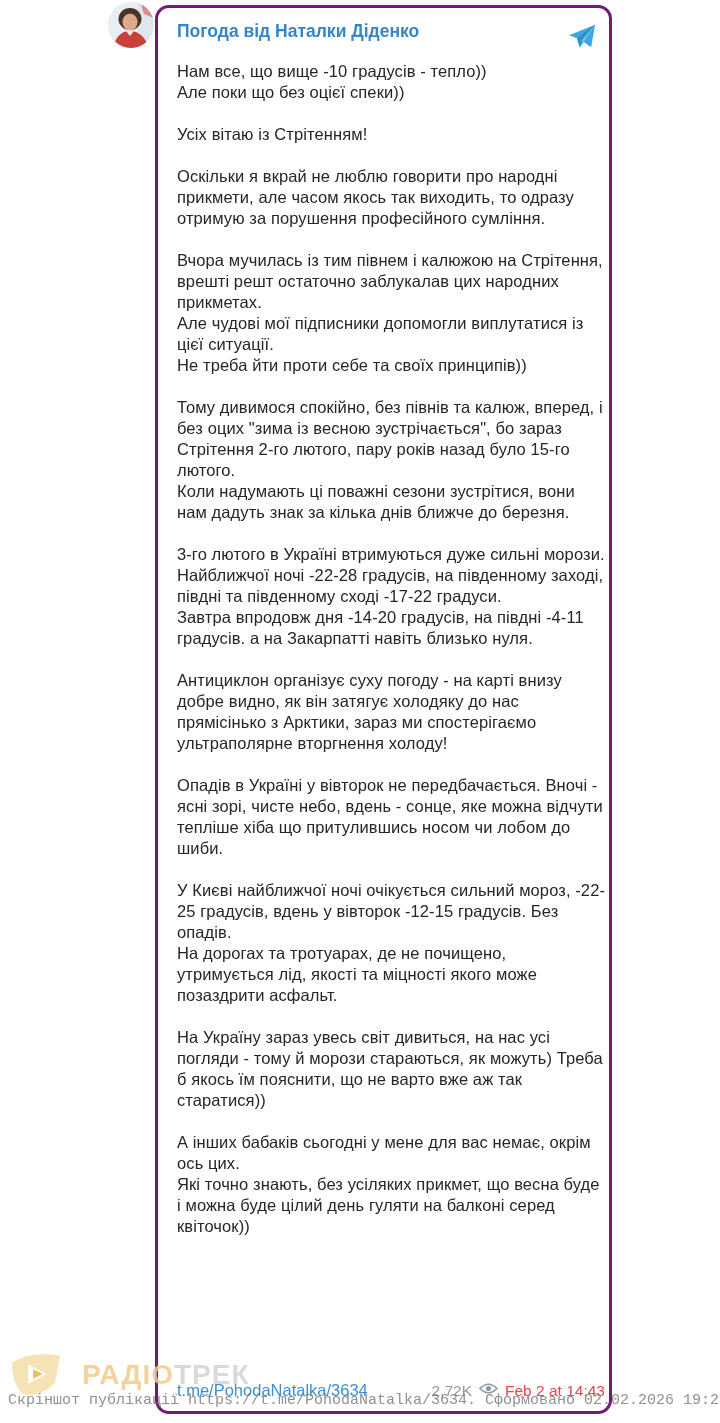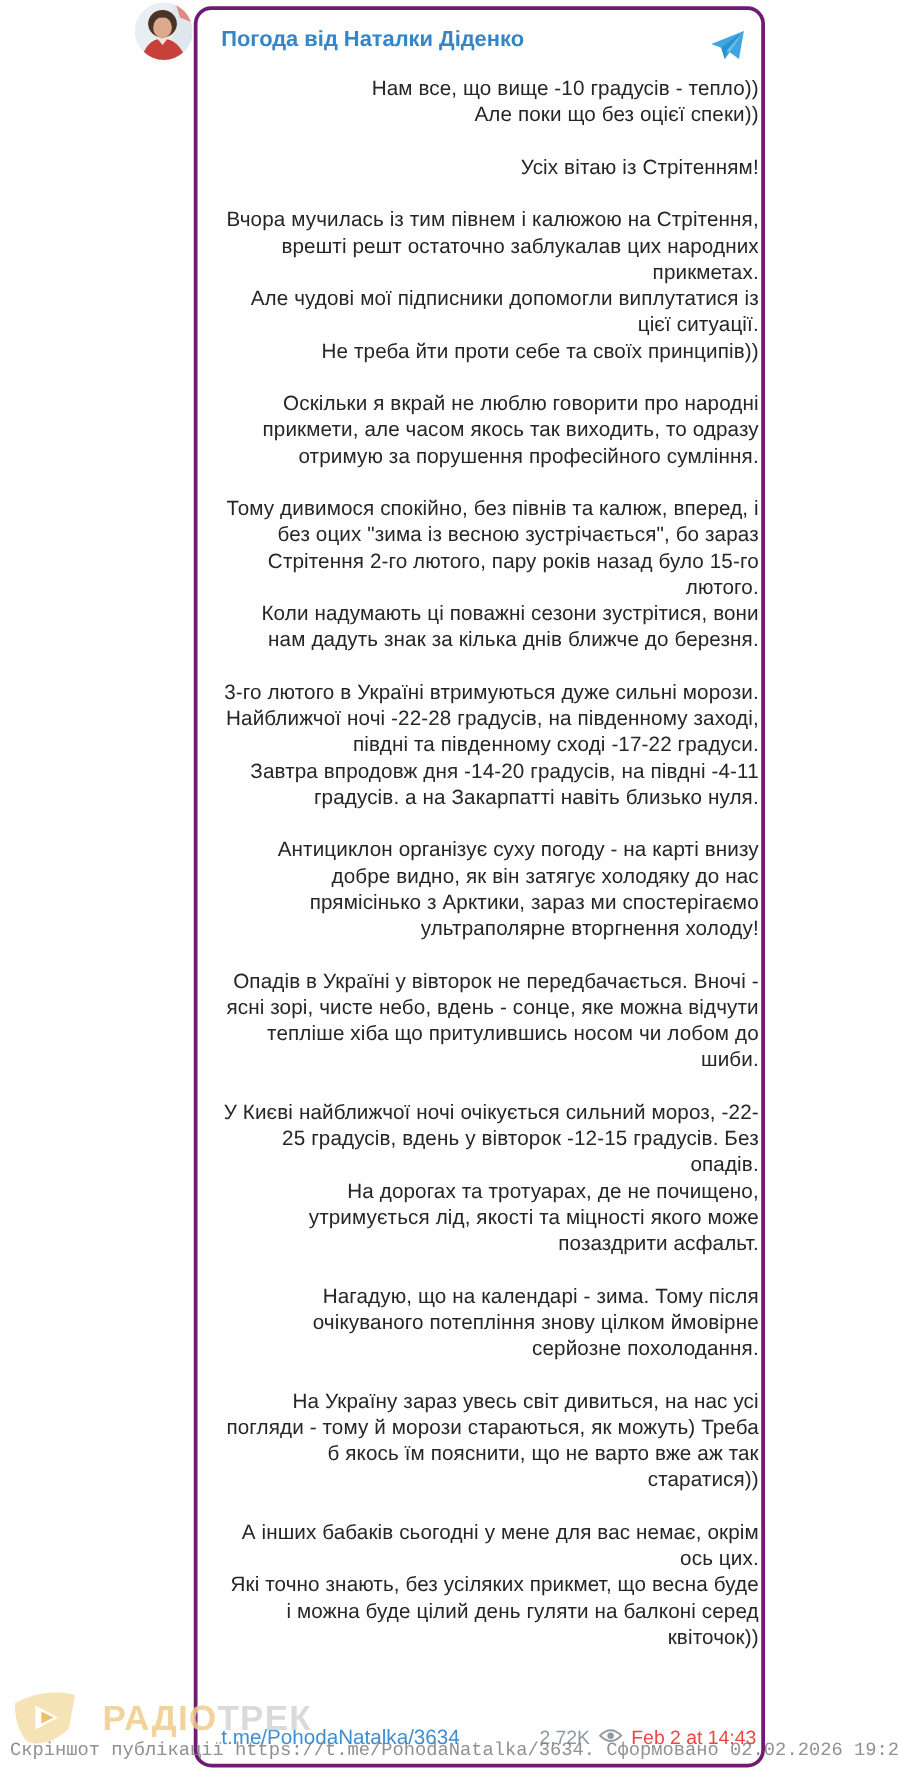--- a/index.html
+++ b/index.html
@@ -18,21 +18,21 @@
   .tg-icon { width:30px; height:30px; margin-top:2px; flex:0 0 auto; }
   .avatar {
     position:absolute; left:108px; top:2px; width:46px; height:46px;
     border-radius:50%; overflow:hidden; cursor:pointer; background:#e8edf2;
   }
   .avatar svg { display:block; }
   .msg-text {
     margin-top:9px; width:430px; font-size:16.5px; line-height:21px;
     color:#262626; letter-spacing:0.1px;
   }
-  .msg-text p { margin:0 0 21px 0; white-space:pre-line;text-align:right; }
+  .msg-text p { margin:0 0 21px 0; white-space:pre-line; }
   .card-footer {
     position:absolute; left:19px; right:4px; bottom:11px;
     display:flex; justify-content:space-between; align-items:center;
   }
   .post-link { color:#3e8ed0; font-size:16.5px; text-decoration:none; cursor:pointer; }
   .meta { display:flex; align-items:flex-start; gap:7px; color:#8f99a0; font-size:15.5px; }
   .views { color:#8f99a0; }
   .eye { width:19px; height:13px; display:block; }
   .date { color:#ef4444; }
   
@@ -76,34 +76,33 @@
       <path d="M22.5 2.2 L8 13 L10.3 20.3 L11.4 14.9 Z" fill="#2e8fc9"></path>
       <path d="M22.5 2.2 L11.4 14.9 L13.4 15.9 Z" fill="#6cc1ec"></path>
     </svg>
   </div>
 
   <div class="msg-text">
 
   <p>Нам все, що вище -10 градусів - тепло))
 Але поки що без оцієї спеки))</p>
       <p>Усіх вітаю із Стрітенням!</p>
+      <p>Оскільки я вкрай не люблю говорити про народні прикмети, але часом якось так виходить, то одразу отримую за порушення професійного сумління.</p>
       <p>Вчора мучилась із тим півнем і калюжою на Стрітення, врешті решт остаточно заблукалав цих народних прикметах.
 Але чудові мої підписники допомогли виплутатися із цієї ситуації.
 Не треба йти проти себе та своїх принципів))</p>
-      <p>Оскільки я вкрай не люблю говорити про народні прикмети, але часом якось так виходить, то одразу отримую за порушення професійного сумління.</p>
       <p>Тому дивимося спокійно, без півнів та калюж, вперед, і без оцих "зима із весною зустрічається", бо зараз Стрітення 2-го лютого, пару років назад було 15-го лютого.
 Коли надумають ці поважні сезони зустрітися, вони нам дадуть знак за кілька днів ближче до березня.</p>
       <p>3-го лютого в Україні втримуються дуже сильні морози.
 Найближчої ночі -22-28 градусів, на південному заході, півдні та південному сході -17-22 градуси.
 Завтра впродовж дня -14-20 градусів, на півдні -4-11 градусів. а на Закарпатті навіть близько нуля.</p>
       <p>Антициклон організує суху погоду - на карті внизу добре видно, як він затягує холодяку до нас прямісінько з Арктики, зараз ми спостерігаємо ультраполярне вторгнення холоду!</p>
       <p>Опадів в Україні у вівторок не передбачається. Вночі - ясні зорі, чисте небо, вдень - сонце, яке можна відчути тепліше хіба що притулившись носом чи лобом до шиби.</p>
       <p>У Києві найближчої ночі очікується сильний мороз, -22-25 градусів, вдень у вівторок -12-15 градусів. Без опадів.
 На дорогах та тротуарах, де не почищено, утримується лід, якості та міцності якого може позаздрити асфальт.</p>
-      <p>Нагадую, що на календарі - зима. Тому після очікуваного потепління знову цілком ймовірне серйозне похолодання.</p>
       <p>На Україну зараз увесь світ дивиться, на нас усі погляди - тому й морози стараються, як можуть) Треба б якось їм пояснити, що не варто вже аж так старатися))</p>
       <p>А інших бабаків сьогодні у мене для вас немає, окрім ось цих.
 Які точно знають, без усіляких прикмет, що весна буде і можна буде цілий день гуляти на балконі серед квіточок))</p>
     </div>
 
   <div class="card-footer">
     <a class="post-link">t.me/PohodaNatalka/3634</a>
     <span class="meta">
       <span class="views">2,72K</span>
       <svg class="eye" viewBox="0 0 19 13">

